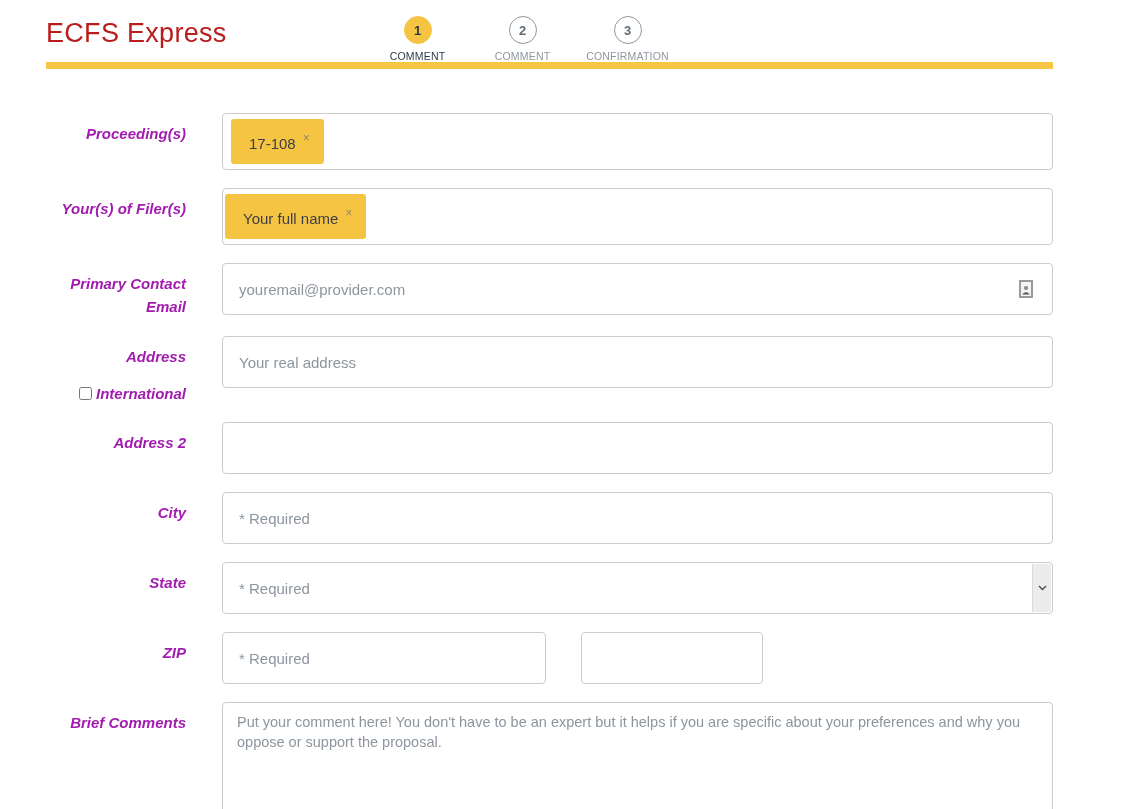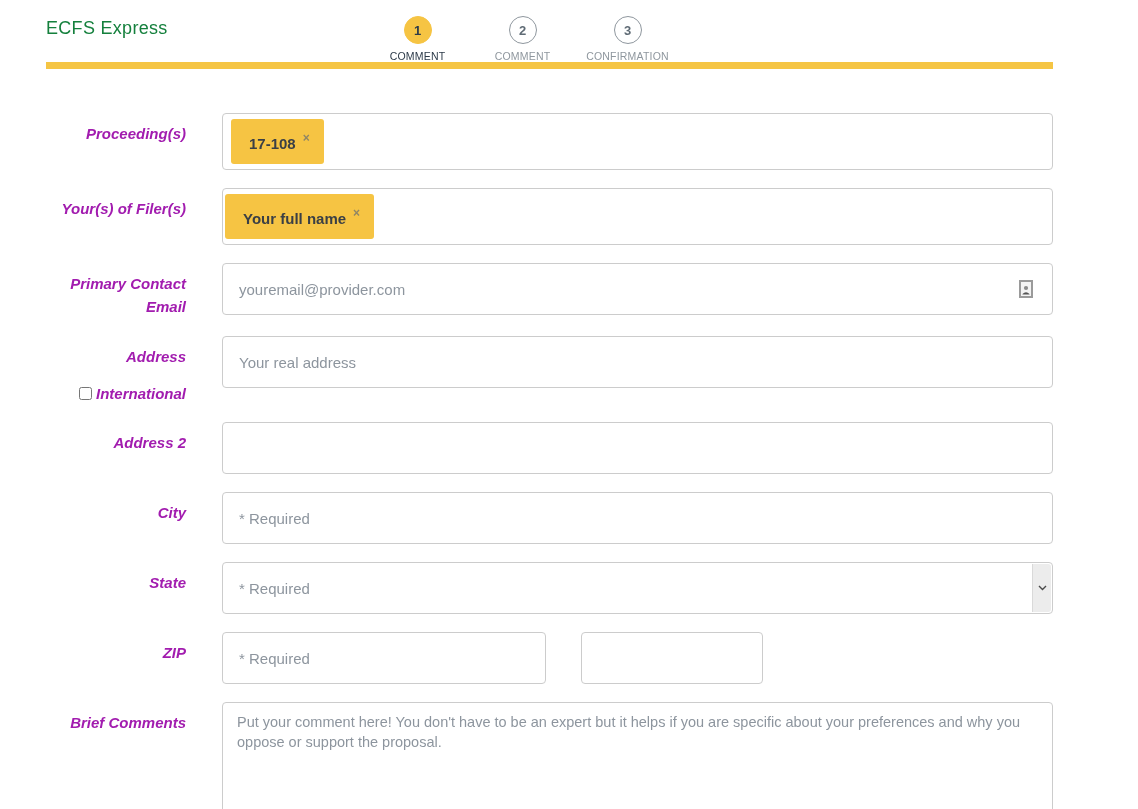--- a/index.html
+++ b/index.html
@@ -15,24 +15,24 @@
     background: #fff;
     overflow: hidden;
   }
 
   
   .page-title {
     position: absolute;
     left: 46px;
     top: 18px;
     margin: 0;
-    font-size: 18px;
+    font-size: 27px;
     font-weight: 300;
     letter-spacing: 0.3px;
-    color: #15803d;
+    color: #b91c1c;
   }
   .stepper {
     position: absolute;
     left: 365px;
     top: 16px;
     display: flex;
   }
   .step {
     width: 105px;
     display: flex;
@@ -123,21 +123,20 @@
     padding: 0 8px;
   }
   .tagbox.filers { padding-left: 2px; }
   .tag {
     background: #F6C443;
     border-radius: 3px;
     padding: 12px 14px 12px 18px;
     font-size: 15px;
     color: #3a3f45;
     white-space: nowrap;
-    font-weight: bold;
   }
   .tag-x {
     display: inline-block;
     color: #8f8666;
     font-size: 12px;
     margin-left: 7px;
     vertical-align: 7px;
     cursor: pointer;
   }
 

